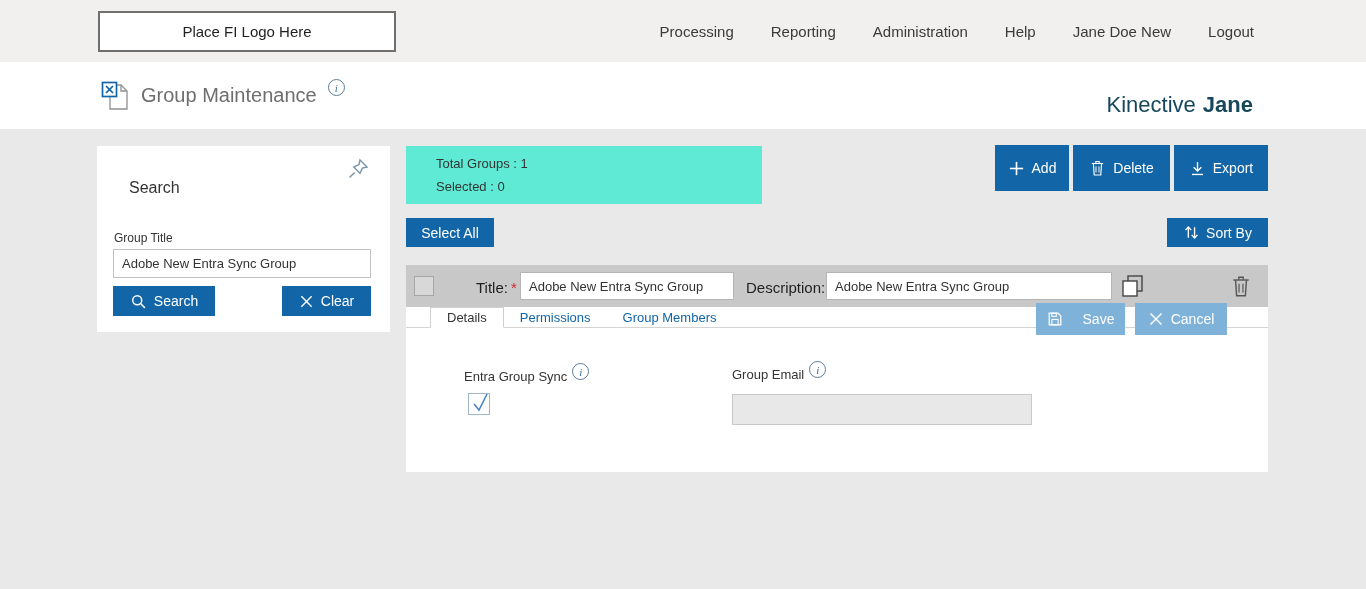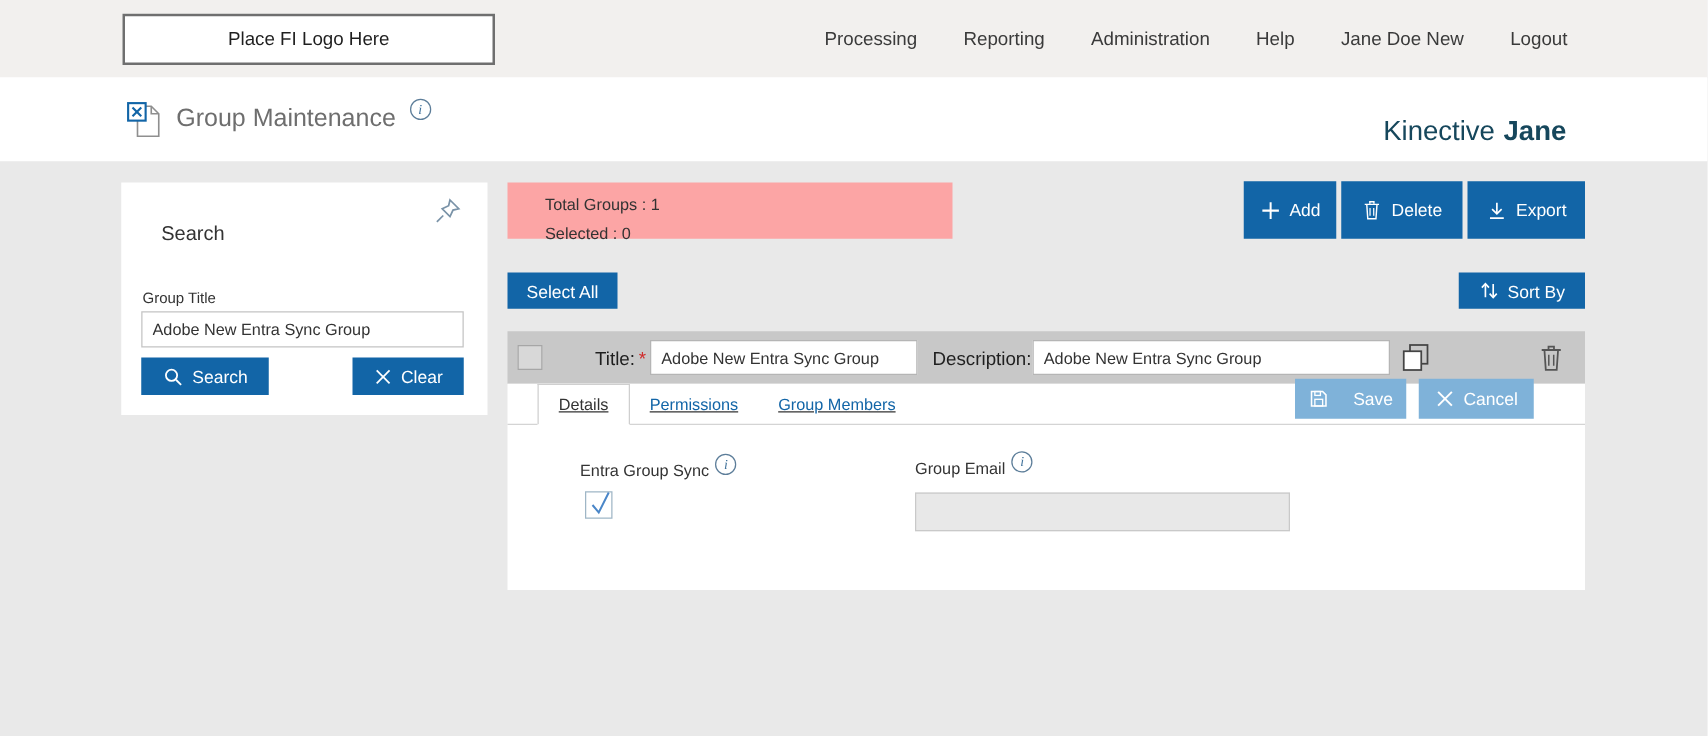--- a/index.html
+++ b/index.html
@@ -38,21 +38,21 @@
   .gt-input { position:absolute; left:16px; top:103px; width:258px; height:29px; border:1px solid #c3c3c3;
               padding:0 8px; font-size:13px; color:#333; background:#fff; }
   .btn { border:none; cursor:pointer; display:flex; align-items:center; justify-content:center; gap:7px;
          color:#fff; font-size:14px; font-family:"Liberation Sans", sans-serif; }
   .btn-primary { background:#1265a7; }
   .btn-light { background:#7fb2d9; }
   .search-go { position:absolute; left:16px; top:140px; width:102px; height:30px; }
   .search-clear { position:absolute; right:19px; top:140px; width:89px; height:30px; }
 
   
-  .summary { position:absolute; left:406px; top:17px; width:356px; height:45px; background:#fca5a5; }
+  .summary { position:absolute; left:406px; top:17px; width:356px; height:58px; background:#5eead4; }
   .summary div { position:absolute; left:30px; font-size:13px; color:#333; }
   .summary .l1 { top:10px; } .summary .l2 { top:33px; }
 
   
   .top-actions { position:absolute; right:98px; top:16px; display:flex; gap:4px; }
   .top-actions .btn { height:46px; }
   .btn-add { width:74px; } .btn-delete { width:97px; } .btn-export { width:94px; }
 
   .select-all { position:absolute; left:406px; top:89px; width:88px; height:29px; font-size:14px; }
   .sort-by { position:absolute; right:98px; top:89px; width:101px; height:29px; font-size:14px; }
@@ -67,22 +67,22 @@
   .row-input { position:absolute; top:7px; height:28px; border:1px solid #b5b5b5; background:#fff;
                padding:0 8px; font-size:13px; color:#333; }
   .inp-title { left:114px; width:214px; }
   .inp-desc  { left:420px; width:286px; }
   .icon-btn { position:absolute; background:none; border:none; cursor:pointer; padding:0; }
   .copy-btn { left:714px; top:8px; width:26px; height:26px; }
   .rowtrash-btn { left:824px; top:8px; width:24px; height:26px; }
 
   
   .panel { position:absolute; left:406px; top:178px; width:862px; height:165px; background:#fff; }
-  .tabstrip { position:relative; height:33px; border-bottom:1px solid #d4d4d4; display:flex;
-              align-items:stretch; padding-left:24px;text-decoration:underline; }
+  .tabstrip { position:relative; height:21px; border-bottom:1px solid #d4d4d4; display:flex;
+              align-items:stretch; padding-left:24px; }
   .tab { display:flex; align-items:center; padding:0 16px; font-size:13px; cursor:pointer; }
   .tab.active { background:#fff; border:1px solid #cfcfcf; border-bottom:1px solid #fff;
                 margin-bottom:-1px; color:#333; z-index:2; }
   .tab.inactive { color:#1265a7; }
   .save-btn { position:absolute; right:143px; top:-4px; width:89px; height:32px;gap:20px; }
   .cancel-btn { position:absolute; right:41px; top:-4px; width:92px; height:32px; }
 
   
   .form-label { position:absolute; font-size:13px; color:#333; display:flex; align-items:flex-start; gap:5px; }
   .sync-label { left:58px; top:62px; }

